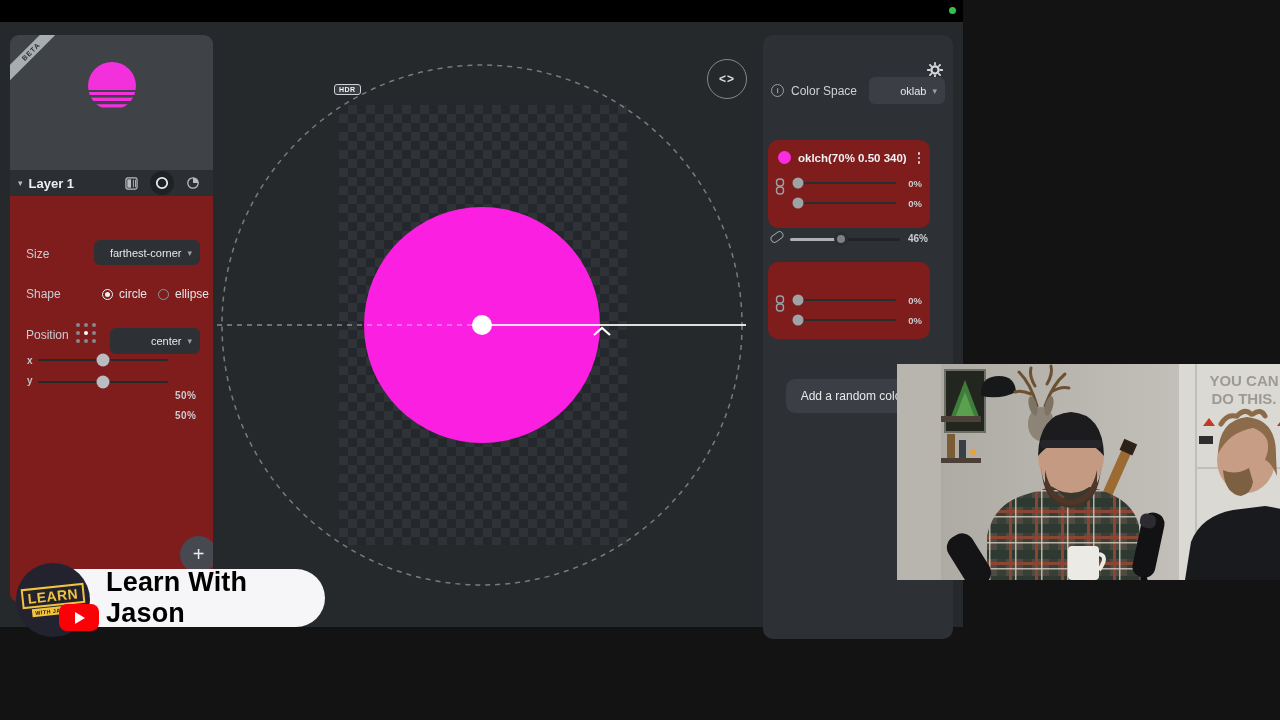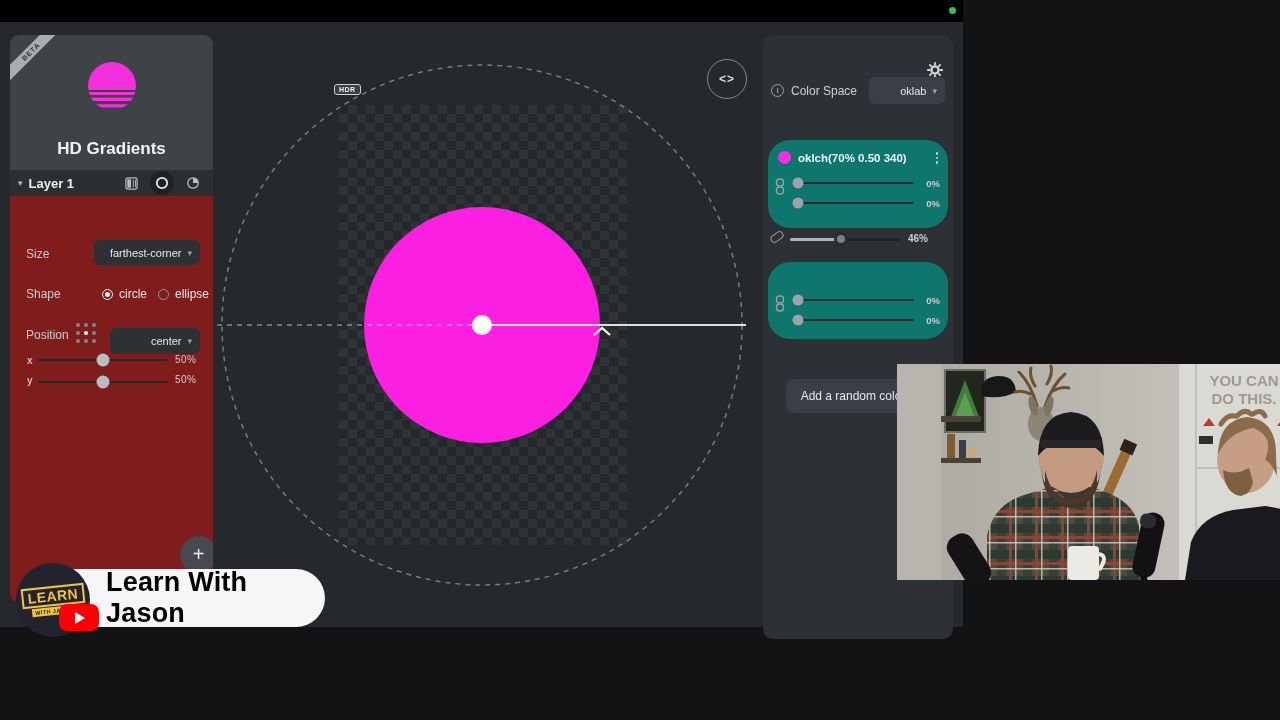--- a/index.html
+++ b/index.html
@@ -41,21 +41,21 @@
     display:inline-flex; align-items:center; justify-content:center; }
   .radio.on { border-color:#f0f1f2; }
   .radio.on::after { content:""; width:5px; height:5px; border-radius:50%; background:#f0f1f2; }
   .radio-lab { color:#e3e5e7; font-size:12px; margin-left:6px; }
   .posgrid { display:grid; grid-template-columns:repeat(3,4px); grid-gap:4px; }
   .posgrid i { width:4px; height:4px; border-radius:50%; background:#84898e; }
   .posgrid i.on { background:#ffffff; }
   .slider-track { height:2px; background:#26282b; border-radius:2px; position:relative; }
   .slider-thumb { position:absolute; top:50%; width:13px; height:13px; border-radius:50%;
     background:#b9bdc2; transform:translate(-50%,-50%); }
-  .slider-val { color:#c9ccd0; font-size:10px; font-weight:normal; letter-spacing:.5px; }
+  .slider-val { color:#c9ccd0; font-size:10px; font-weight:bold; letter-spacing:.5px;margin-top:36px; }
   .axis-lab { color:#c1c5c9; font-size:10px; font-weight:bold; }
   .add-layer { left:170px; top:501px; width:37px; height:37px; border-radius:50%;
     background:#46494f; color:#e8eaec; font-size:20px; display:flex; align-items:center;
     justify-content:center; font-weight:normal; }
 
   
   .checker { left:339px; top:105px; width:288px; height:440px; background-color:#24272b;
     background-image:
       linear-gradient(45deg,#2f3236 25%,transparent 25%,transparent 75%,#2f3236 75%),
       linear-gradient(45deg,#2f3236 25%,transparent 25%,transparent 75%,#2f3236 75%);
@@ -73,21 +73,21 @@
   .rpanel { left:763px; top:13px; width:190px; height:604px; background:#2d3034;
     border-radius:10px; }
   .gear { position:absolute; left:163px; top:26px; width:18px; height:18px; }
   .cs-row { position:absolute; left:0; top:42px; width:190px; display:flex; align-items:center;
     padding:0 8px; }
   .info-ic { width:13px; height:13px; border-radius:50%; border:1.2px solid #9aa0a5;
     color:#9aa0a5; font-size:8px; display:flex; align-items:center; justify-content:center;
     font-weight:bold; flex:none; }
   .cs-label { color:#cfd2d5; font-size:12px; margin-left:7px; flex:1; }
   .cs-dd { width:76px; height:27px; background:#3b3e44; }
-  .stop-card { position:absolute; left:5px; width:180px; background:#0f766e; border-radius:22px; }
+  .stop-card { position:absolute; left:5px; width:162px; background:#7f1d1d; border-radius:10px; }
   .stop-head { display:flex; align-items:center; padding:10px 8px 0 10px; }
   .swatch { width:13px; height:13px; border-radius:50%; flex:none; }
   .swatch.magenta { background:#fb2be2; }
   .swatch.transparent { background:transparent; }
   .stop-label { color:#f0f1f3; font-size:11.5px; font-weight:bold; margin-left:7px; flex:1;
     white-space:nowrap; }
   .kebab { display:flex; flex-direction:column; gap:2px; padding:2px; }
   .kebab i { width:2.5px; height:2.5px; border-radius:50%; background:#cfd2d5; }
   .alpha-row { position:absolute; left:26px; right:34px; height:2px; background:#2a2d30;
     border-radius:2px; }
@@ -147,21 +147,20 @@
       <div class="ribbon">BETA</div>
       <div class="logo-wrap">
         <svg width="56" height="56" viewBox="0 0 56 56">
           <circle cx="28" cy="27" r="24" fill="#f231dd"></circle>
           <rect x="0" y="31" width="56" height="2" fill="#3f4247"></rect>
           <rect x="0" y="36" width="56" height="2.6" fill="#3f4247"></rect>
           <rect x="0" y="42" width="56" height="3.2" fill="#3f4247"></rect>
           <rect x="0" y="48.5" width="56" height="4" fill="#3f4247"></rect>
         </svg>
       </div>
-      <div class="app-title">HD Gradients</div>
 
       <div class="layer-row">
         <span class="layer-caret">▾</span>
         <span class="layer-name">Layer 1</span>
         <span class="type-icons">
           <span class="type-btn">
             <svg width="13" height="13" viewBox="0 0 14 14">
                 <rect x="1" y="1" width="12" height="12" rx="2" fill="none" stroke="#b9bdc2" stroke-width="1.3"></rect>
                 <rect x="2.5" y="2.5" width="4" height="9" fill="#b9bdc2"></rect>
                 <line x1="9" y1="3" x2="9" y2="11" stroke="#b9bdc2" stroke-width="1"></line>

